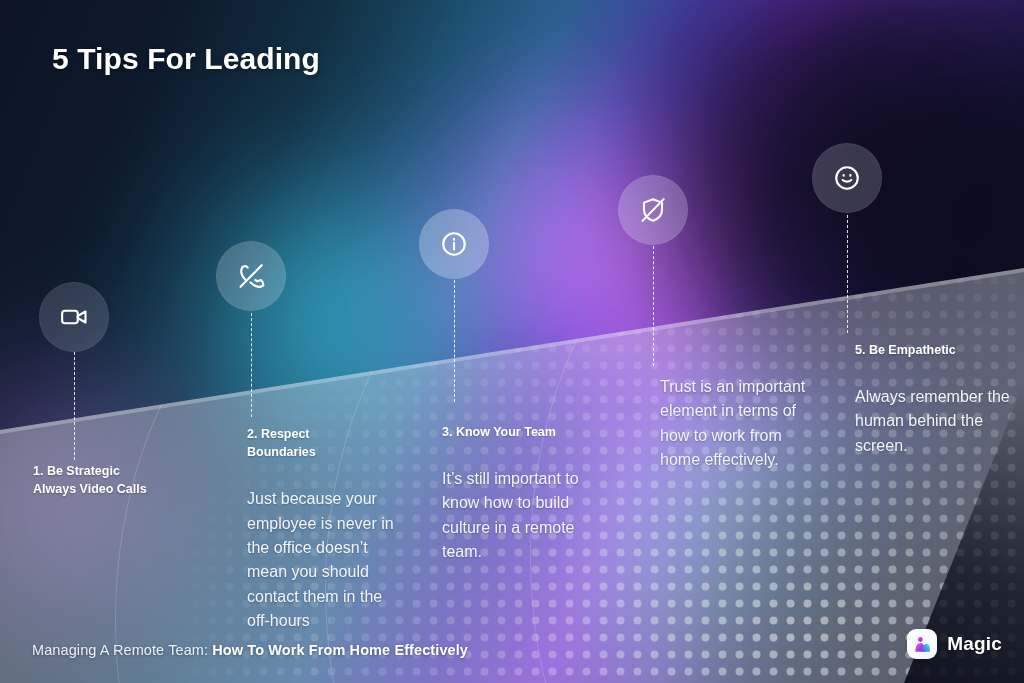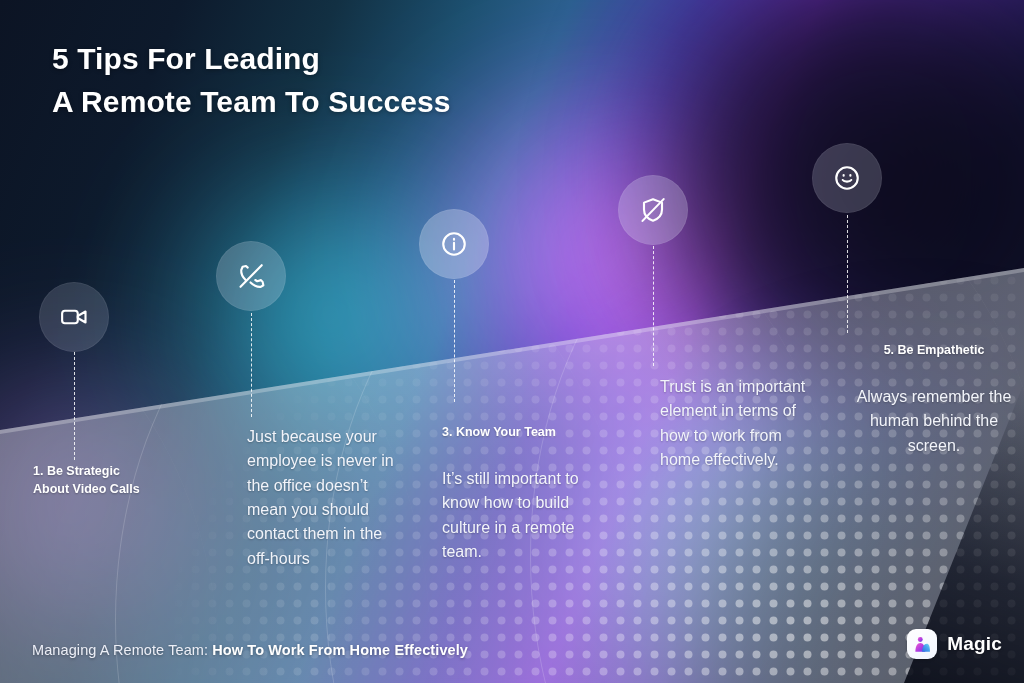--- a/index.html
+++ b/index.html
@@ -221,21 +221,20 @@
     <rect x="0" y="240" width="1024" height="443" fill="url(#dotPat)" mask="url(#dotMask)"></rect>
     <g mask="url(#dotMask)" opacity=".55">
       <rect x="0" y="430" width="330" height="253" fill="url(#dotPat)"></rect>
     </g>
   </svg>
   <div class="panel-edge"></div>
   <div class="panel-wedge"></div>
 
   <div class="title">
     <span>5 Tips For Leading</span>
-    <span>A Remote Team To Success</span>
   </div>
 
   <div class="connector" style="left:74px;  top:352px; height:108px;"></div>
   <div class="connector" style="left:251px; top:313px; height:104px;"></div>
   <div class="connector" style="left:454px; top:280px; height:122px;"></div>
   <div class="connector" style="left:653px; top:246px; height:120px;"></div>
   <div class="connector" style="left:847px; top:215px; height:118px;"></div>
 
   <div class="badge" style="left:39px; top:282px; background:rgba(226,232,246,.16);">
     <svg viewBox="0 0 24 24">
@@ -272,40 +271,44 @@
       <circle cx="12" cy="12" r="8.6"></circle>
       <path d="M8.6 13.6 c1.1 1.7 5.7 1.7 6.8 0"></path>
       <path d="M9.3 9.6 L9.3 10.2"></path>
       <path d="M14.7 9.6 L14.7 10.2"></path>
     </svg>
   </div>
 
   <div class="tip" style="left:33px; top:462px;">
     <h3>
       <span>1. Be Strategic</span><br>
-      <span>About Video Calls</span>
+      <span>Always Video Calls</span>
     </h3>
   </div>
 
   <div class="tip" style="left:247px; top:425px;">
+    <h3>
+      <span>2. Respect</span><br>
+      <span>Boundaries</span>
+    </h3>
     <p>Just because your employee is never in the office doesn’t mean you should contact them in the off-hours</p>
   </div>
 
   <div class="tip" style="left:442px; top:423px;">
     <h3>
       <span>3. Know Your Team</span>
     </h3>
     <p>It’s still important to know how to build culture in a remote team.</p>
   </div>
 
   <div class="tip" style="left:660px; top:375px;">
     <p>Trust is an important element in terms of how to work from home effectively.</p>
   </div>
 
-  <div class="tip" style="left:855px; top:341px;text-align:center;">
+  <div class="tip" style="left:855px; top:341px;">
     <h3>
       <span>5. Be Empathetic</span>
     </h3>
     <p>Always remember the human behind the screen.</p>
   </div>
 
   <div class="footer">
     <span>Managing A Remote Team: </span><b>How To Work From Home Effectively</b>
   </div>
 

